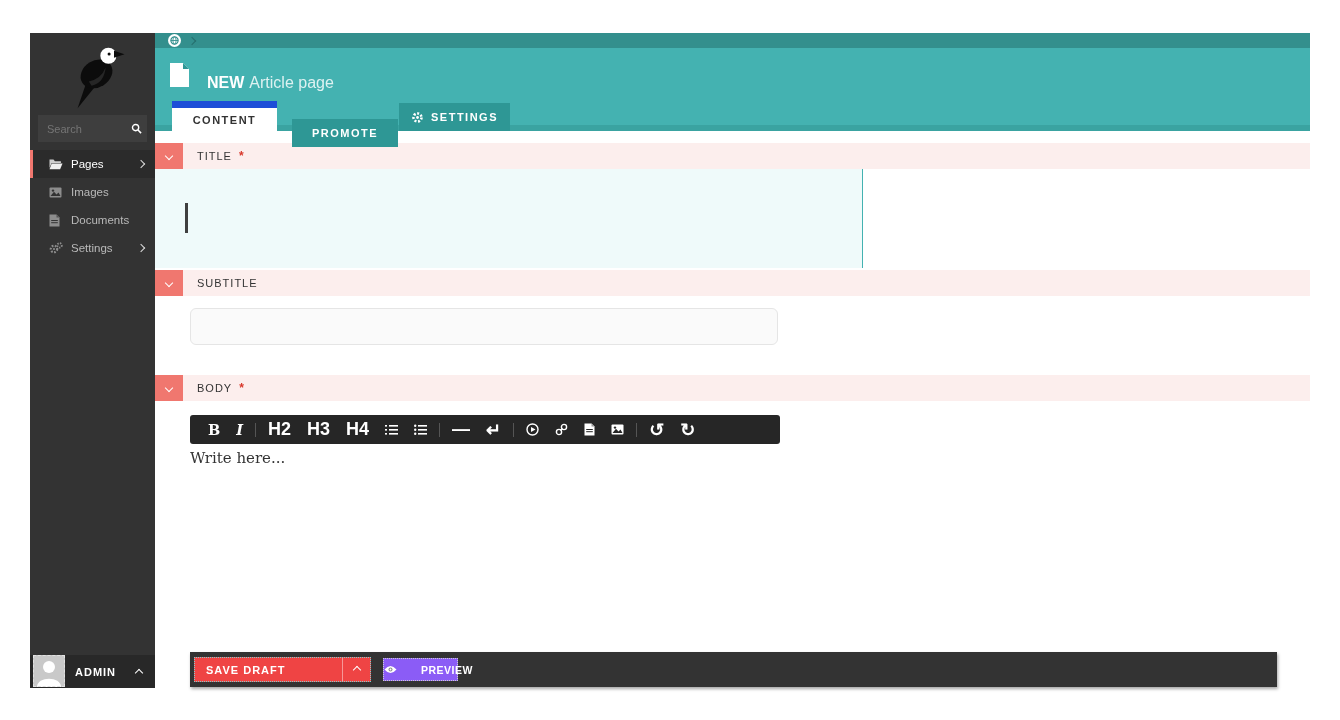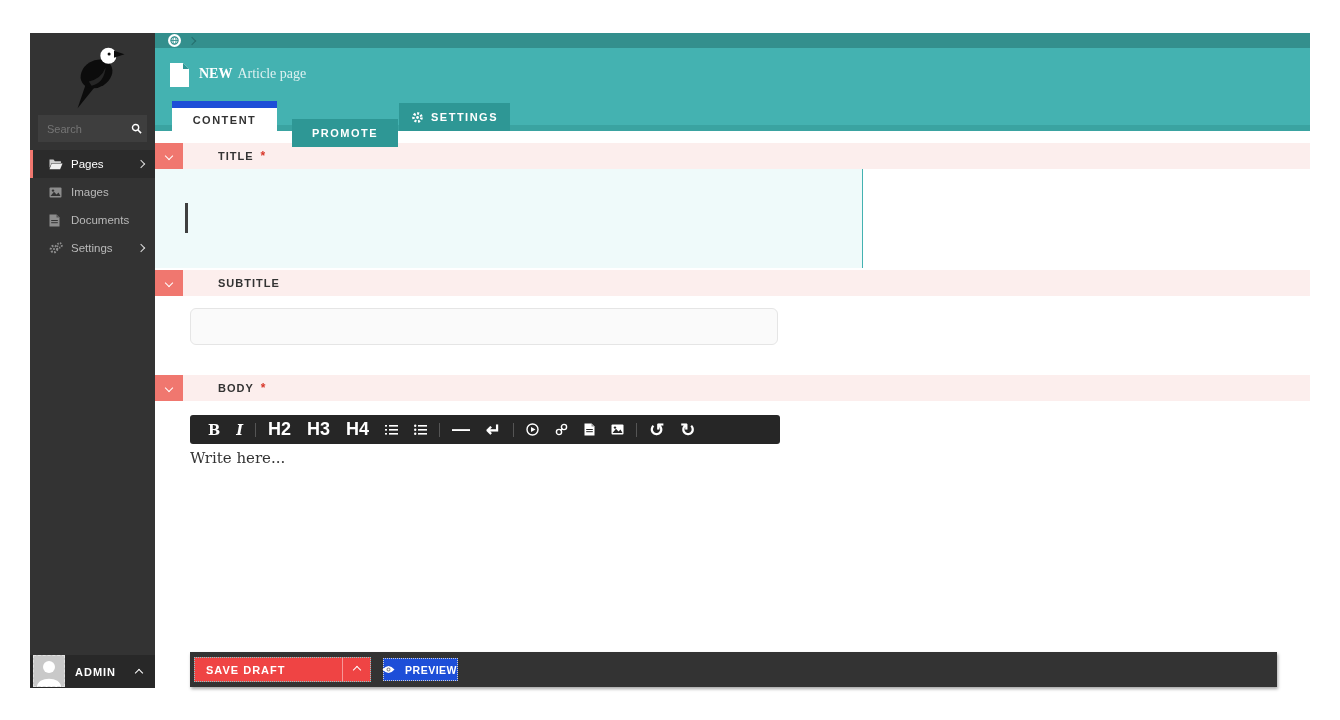--- a/index.html
+++ b/index.html
@@ -51,21 +51,21 @@
   .tab-content{left:172px;top:101px;width:105px;height:30px;background:#fff;color:#333;
                border-top:7px solid #1d4ed8;box-sizing:border-box;}
   .tab-promote{left:292px;top:103px;width:106px;height:28px;margin-top:16px;}
   .tab-settings{left:399px;top:103px;width:111px;height:28px;gap:7px;}
 
   
   .row{position:absolute;left:155px;width:1155px;height:26px;background:#fceeed;display:flex;align-items:stretch;}
   .row-title{top:143px;} .row-subtitle{top:270px;} .row-body{top:375px;}
   .collapse{width:28px;background:#f0776f;display:flex;align-items:center;justify-content:center;
             color:#fff;cursor:pointer;flex:none;}
-  .row-label{margin-left:35px;align-self:center;font-size:11px;font-weight:bold;
+  .row-label{margin-left:14px;align-self:center;font-size:11px;font-weight:normal;
              letter-spacing:1px;color:#333;}
   .req{color:#d8372a;margin-left:7px;font-size:12px;font-weight:bold;align-self:center;}
 
   .title-input{position:absolute;left:155px;top:169px;width:707px;height:99px;background:#effafa;
                border-right:1px solid #43b2b1;cursor:text;}
   .caret{position:absolute;left:30px;top:34px;width:3px;height:30px;background:#3f3f3f;}
   .subtitle-input{position:absolute;left:190px;top:308px;width:588px;height:37px;background:#fafafa;
                   border:1px solid #e5e5e5;border-radius:6px;box-sizing:border-box;
                   font-size:13px;color:#333;padding:0 10px;outline:none;font-family:"Liberation Sans",sans-serif;}
 
@@ -84,23 +84,23 @@
   
   .footerbar{position:absolute;left:190px;top:652px;width:1087px;height:35px;background:#333;
              box-shadow:1px 2px 3px rgba(0,0,0,.35);}
   .save-btn{position:absolute;left:4px;top:5px;width:177px;height:25px;background:#ef4444;
             border:1px dotted #7fd0cf;box-sizing:border-box;display:flex;align-items:center;
             color:#fff;font-size:11px;font-weight:bold;letter-spacing:1px;cursor:pointer;}
   .save-btn .lbl{padding-left:11px;}
   .save-caret{position:absolute;right:0;top:0;width:27px;height:100%;
               border-left:1px solid rgba(255,255,255,.45);display:flex;align-items:center;
               justify-content:center;color:#fff;cursor:pointer;}
-  .preview-btn{position:absolute;left:193px;top:6px;width:75px;height:23px;background:#1d4ed8;
+  .preview-btn{position:absolute;left:193px;top:6px;width:75px;height:23px;background:#8b5cf6;
                border:1px dotted #cfcfcf;box-sizing:border-box;display:flex;align-items:center;
-               justify-content:flex-end;gap:10px;color:#fff;font-size:10.5px;font-weight:bold;
+               justify-content:flex-start;gap:24px;color:#fff;font-size:10.5px;font-weight:bold;
                letter-spacing:.5px;cursor:pointer;}
 </style>
 </head>
 <body>
 
 <div class="canvas">
 
   <aside class="sidebar">
     <div class="logo">
       <span>
@@ -193,21 +193,21 @@
     <span class="chev right crumb-chev"></span>
   </div>
 
   <header class="header">
     <span class="doc-icon">
       <svg width="19" height="24" viewBox="0 0 19 24">
         <path d="M0 0 h13 l6 6 v18 h-19 z" fill="#fff"></path>
         <path d="M13 0 l6 6 h-6 z" fill="#2e9795"></path>
       </svg>
     </span>
-    <h1 class="page-title" style="margin:0;font-size:14px;font-family:Liberation Serif, serif;">
+    <h1 class="page-title" style="margin:8px;font-size:16px;">
       <span class="pfx">NEW</span><span class="rest">Article page</span>
     </h1>
   </header>
 
   <div class="tab tab-content">CONTENT</div>
   <div class="tab tab-promote">PROMOTE</div>
   <div class="tab tab-settings">
     <span style="display:flex;">
       <svg width="13" height="13" viewBox="0 0 13 13">
         <circle cx="6.5" cy="6.5" r="4" fill="none" stroke="#fff" stroke-width="2.6" stroke-dasharray="2 1.6"></circle>

